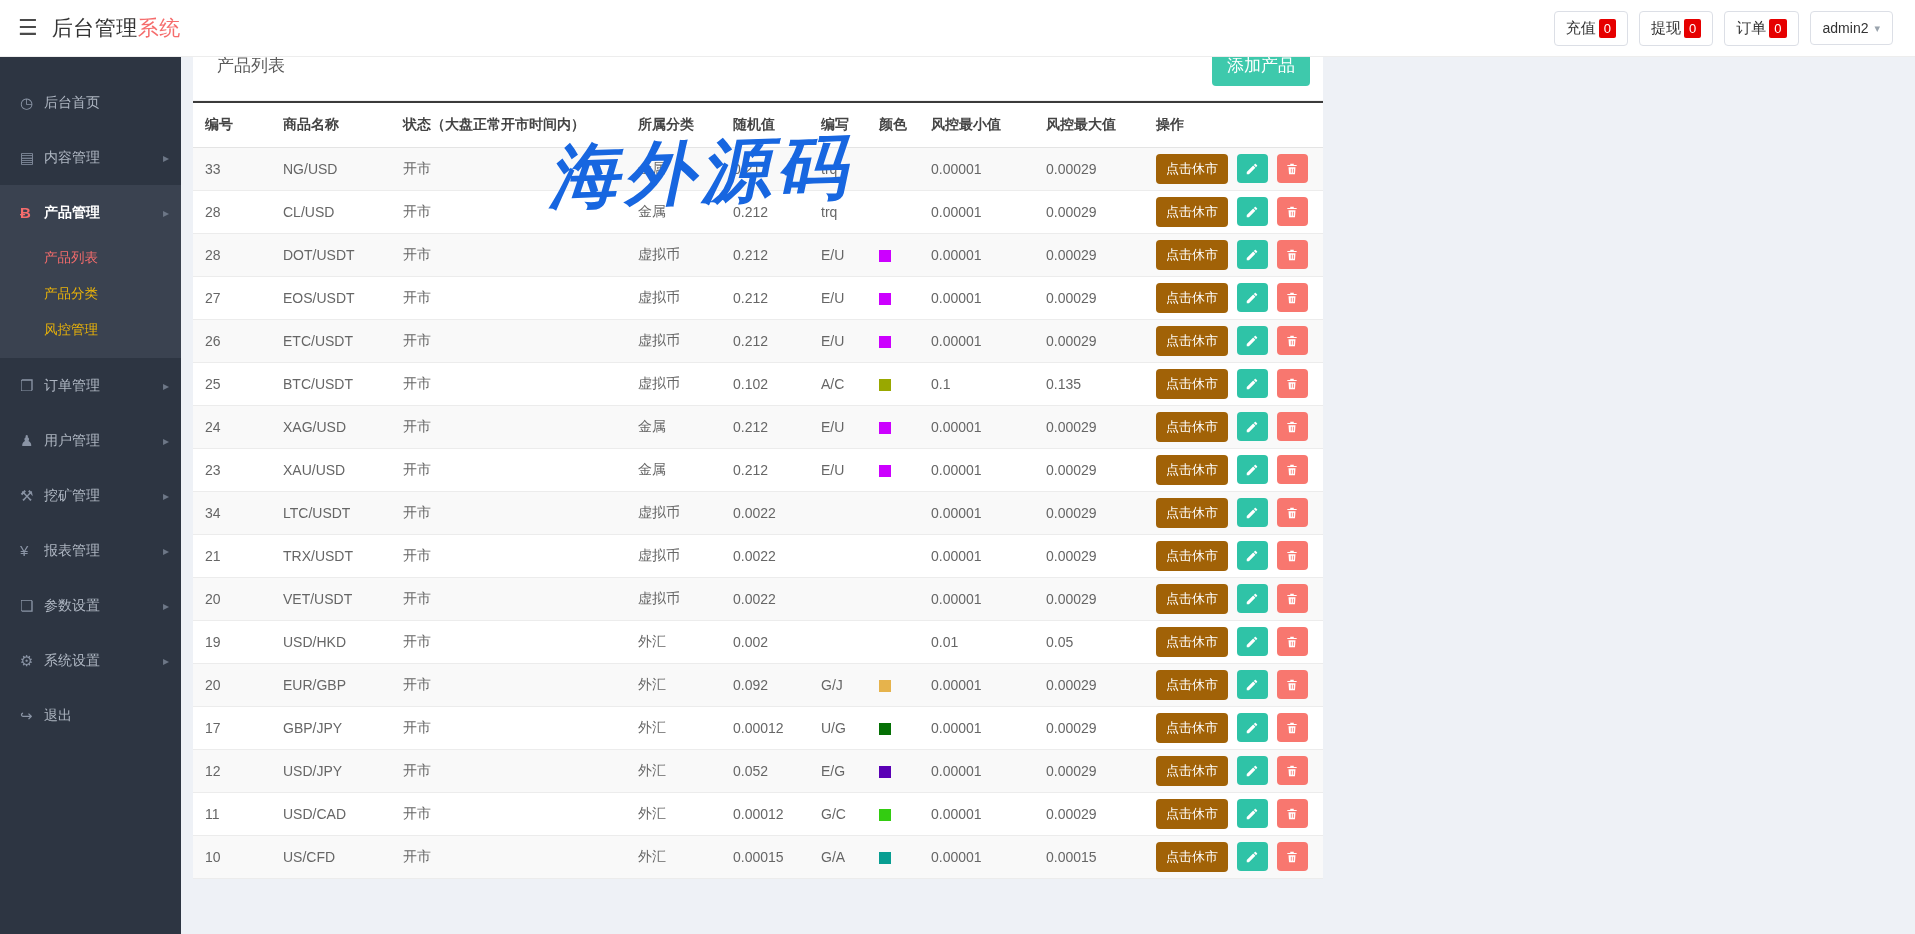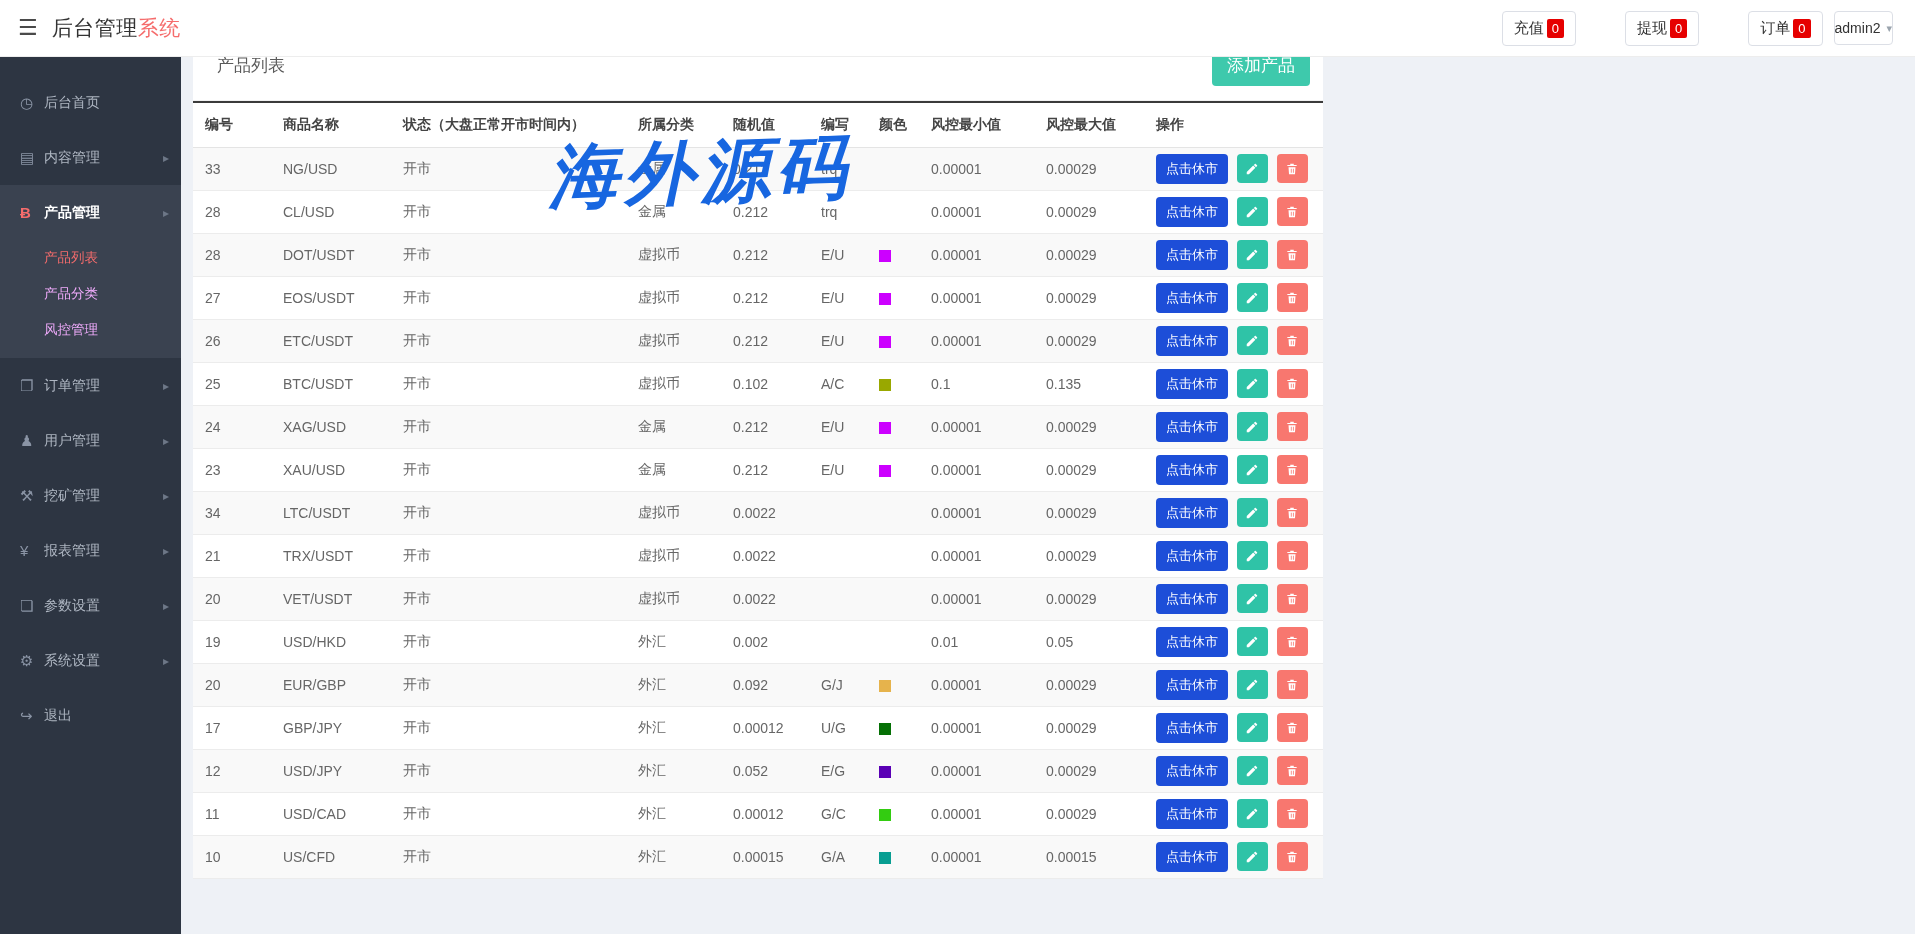--- a/index.html
+++ b/index.html
@@ -8,60 +8,60 @@
 
   
   .topbar { position:fixed; top:0; left:0; right:0; height:57px; background:#fff;
     border-bottom:1px solid #ededed; display:flex; align-items:center; z-index:20; }
   .hamburger { font-size:22px; color:#4a4a4a; margin:0 14px 0 18px; cursor:pointer; }
   .brand { font-size:21px; letter-spacing:.5px; }
   .brand .b-dark { color:#333; }
   .brand .b-red { color:#f56c6c; }
   .topbar-right { margin-left:auto; display:flex; align-items:center; gap:11px; padding-right:22px; }
   .stat-btn { display:inline-flex; align-items:center; gap:3px; background:#fff;
-    border:1px solid #dcdfe6; border-radius:4px; padding:7px 11px; font-size:15px; color:#333; cursor:pointer;margin-left:38px; }
+    border:1px solid #dcdfe6; border-radius:4px; padding:7px 11px; font-size:15px; color:#333; cursor:pointer; }
   .stat-badge { background:#e60000; color:#fff; font-size:13px; line-height:1;
     padding:3px 5px; border-radius:2px; }
   .user-btn { display:inline-flex; align-items:center; gap:6px; background:#fff;
-    border:1px solid #dcdfe6; border-radius:4px; padding:8px 0; font-size:14px; color:#333; cursor:pointer; }
+    border:1px solid #dcdfe6; border-radius:4px; padding:8px 12px; font-size:14px; color:#333; cursor:pointer; }
   .user-caret { color:#9aa3ad; font-size:11px; }
 
   
   .sidebar { position:fixed; top:57px; left:0; bottom:0; width:181px; background:#2d3542; z-index:10; padding-top:18px; }
   .side-block.open { background:#3a4250; }
   .side-item { display:flex; align-items:center; height:55px; padding:0 12px 0 20px;
     color:#aeb6c2; font-size:14px; cursor:pointer; text-decoration:none; position:relative; }
   .s-icon { width:24px; font-size:15px; color:#8a94a5; flex:0 0 24px; }
   .s-label { flex:1; }
   .s-arrow { color:#6d7787; font-size:12px; }
   .side-item.active { color:#fff; font-weight:bold; }
   .side-item.active .s-icon { color:#f56c6c; }
   .side-sub { display:flex; align-items:center; height:36px; padding-left:44px;
-    color:#f0abfc; font-size:13.5px; cursor:pointer; text-decoration:none; }
+    color:#eab308; font-size:13.5px; cursor:pointer; text-decoration:none; }
   .side-sub.active { color:#f56c6c; }
   .side-block.open { padding-bottom:10px; }
 
   
   .main { margin-left:181px; padding:31px 0 0 12px; height:877px; }
   .card { width:1130px; background:#fff; border-radius:2px; position:relative; }
   .card-header { height:70px; display:flex; align-items:center; justify-content:space-between;
     padding:0 13px 0 24px; border-bottom:1px solid #f2f2f2; }
   .card-title { font-size:17px; color:#5a5a5a; }
   .add-btn { background:#3ec9ac; color:#fff; border:none; border-radius:4px;
     padding:9px 15px; font-size:17px; cursor:pointer; }
 
   
   table { width:100%; border-collapse:collapse; table-layout:fixed; border-top:2px solid #3b3b3b; }
   th { text-align:left; font-size:14px; color:#444; font-weight:bold; height:45px;
     padding-left:12px; border-bottom:1px solid #e4e4e4; }
   td { font-size:14px; color:#666; height:43px; padding-left:12px; border-bottom:1px solid #ececec; }
   tbody tr:nth-child(odd) { background:#f9f9f9; }
   .swatch { display:inline-block; width:12px; height:12px; vertical-align:middle; }
   .ops { white-space:nowrap; }
-  .btn-close { background:#1d4ed8; color:#fff; border:none; border-radius:4px;
+  .btn-close { background:#a16207; color:#fff; border:none; border-radius:4px;
     padding:6px 10px; font-size:13px; cursor:pointer; }
   .btn-ic { border:none; border-radius:4px; width:31px; height:29px; margin-left:5px;
     cursor:pointer; vertical-align:middle; display:inline-flex; align-items:center; justify-content:center; }
   .btn-edit { background:#2fc3a7; }
   .btn-del  { background:#f8776f; }
   .btn-ic svg { width:14px; height:14px; fill:#fff; }
 
   
   .watermark { position:absolute; left:355px; top:95px; font-size:70px; font-weight:bold;
     font-style:italic; letter-spacing:6px; transform:rotate(-2deg); color:#1766e0;

